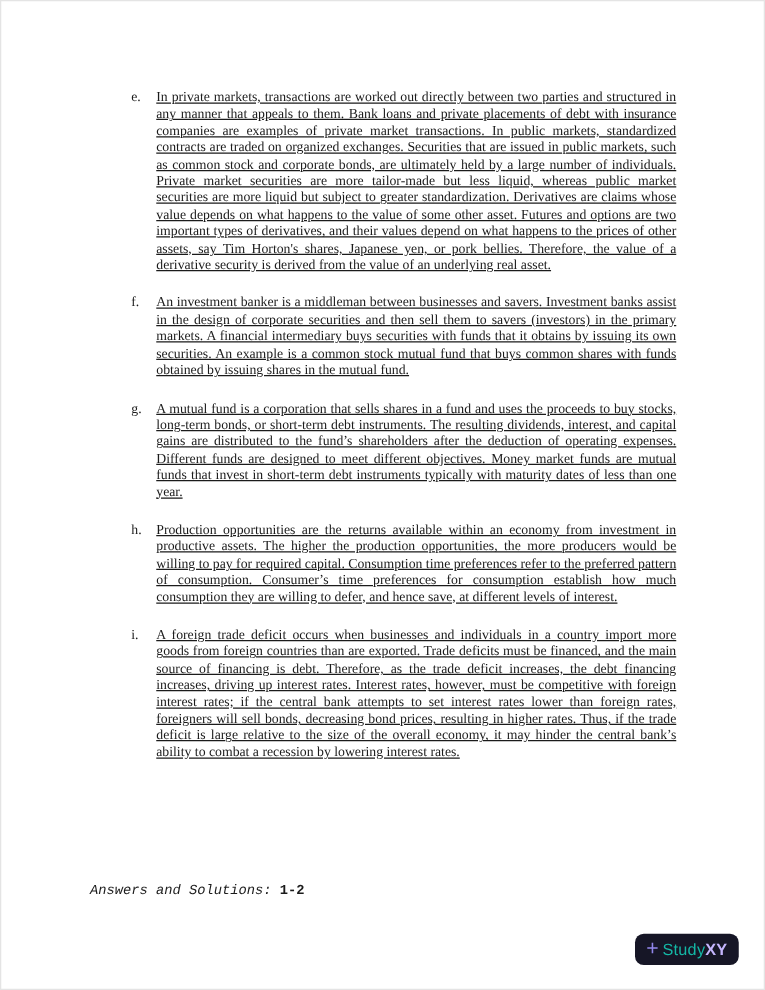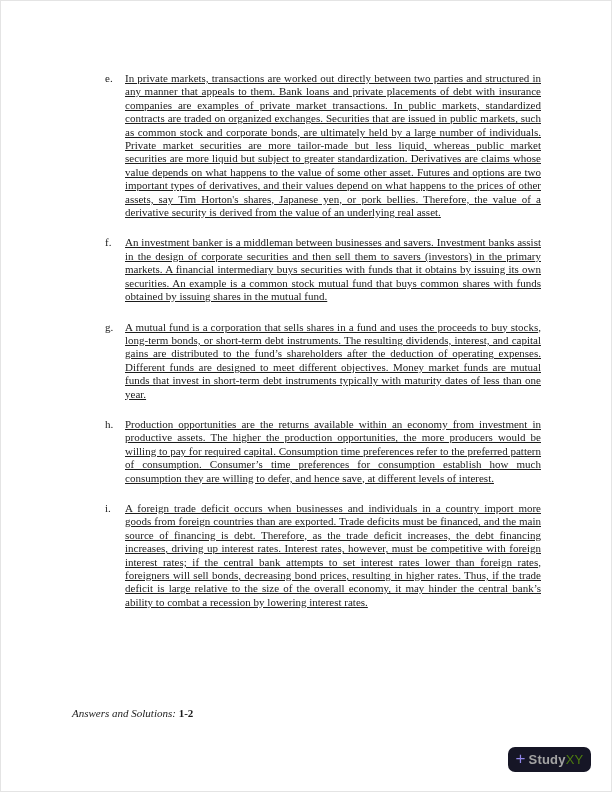--- a/index.html
+++ b/index.html
@@ -39,20 +39,21 @@
     text-align: justify;
     text-decoration: underline;
   }
   .footer {
     position: absolute;
     left: 72px;
     top: 706px;
     font-size: 11px;
     line-height: 14px;
     white-space: nowrap;
+    font-family: Liberation Mono, monospace;
   }
   .footer-label {
     font-style: italic;
   }
   .footer-number {
     font-weight: bold;
     font-style: normal;
   }
   .logo {
     position: absolute;
@@ -69,28 +70,28 @@
   }
   .logo-plus {
     color: #9186ea;
     font-size: 17px;
     font-weight: normal;
     line-height: 1;
     margin-right: 3px;
     transform: translateY(-1px);
   }
   .logo-study {
-    color: #a3a3a3;
-    font-weight: bold;
+    color: #14b8a6;
+    font-weight: normal;
     font-size: 13px;
     letter-spacing: 0.2px;
   }
   .logo-xy {
-    color: #4d7c0f;
-    font-weight: normal;
+    color: #c4b5fd;
+    font-weight: bold;
     font-size: 13px;
     letter-spacing: 0.2px;
   }
 </style>
 </head>
 <body>
 
 <div class="page">
 
   <div class="content">

